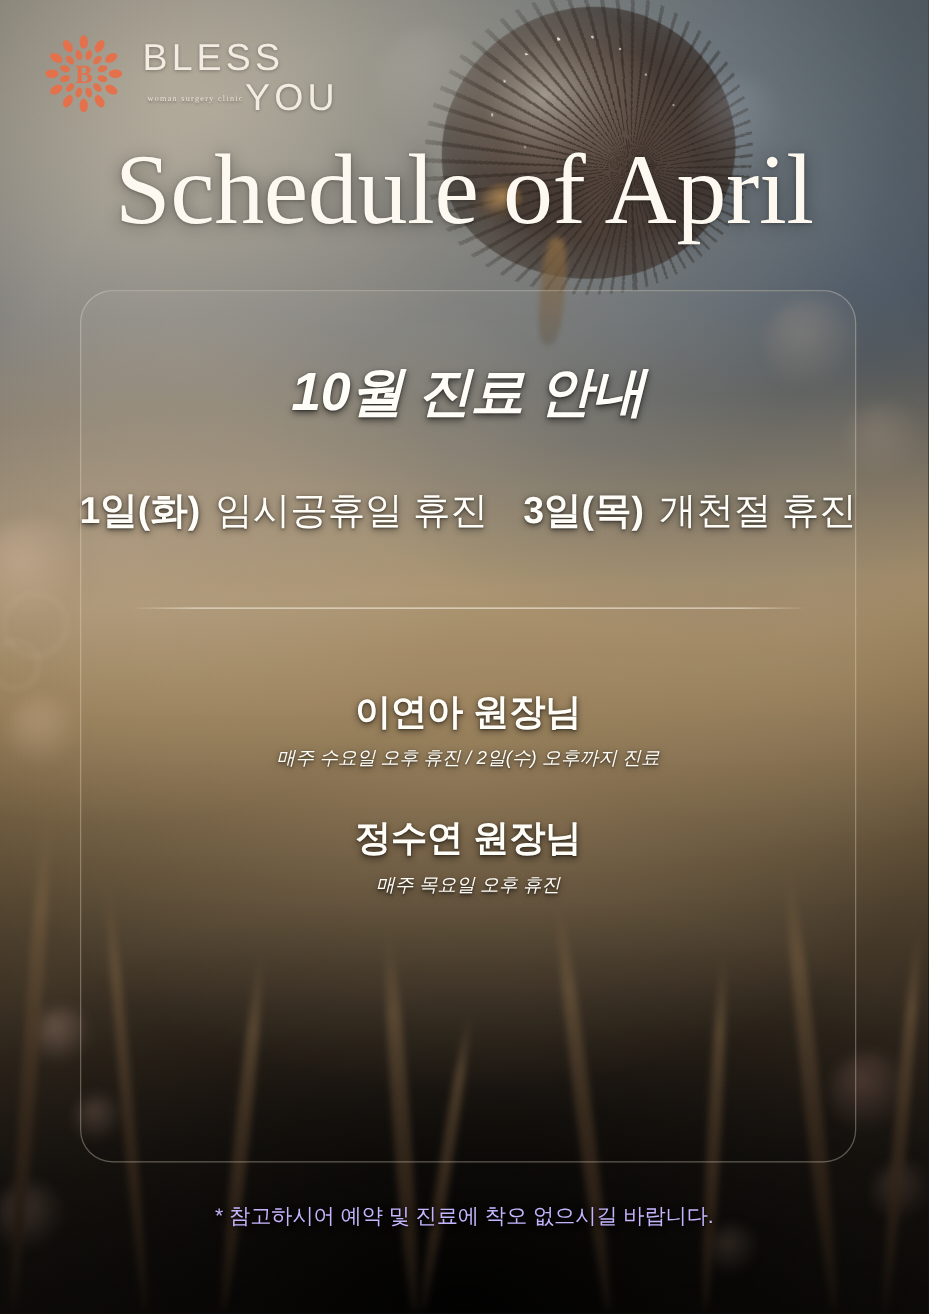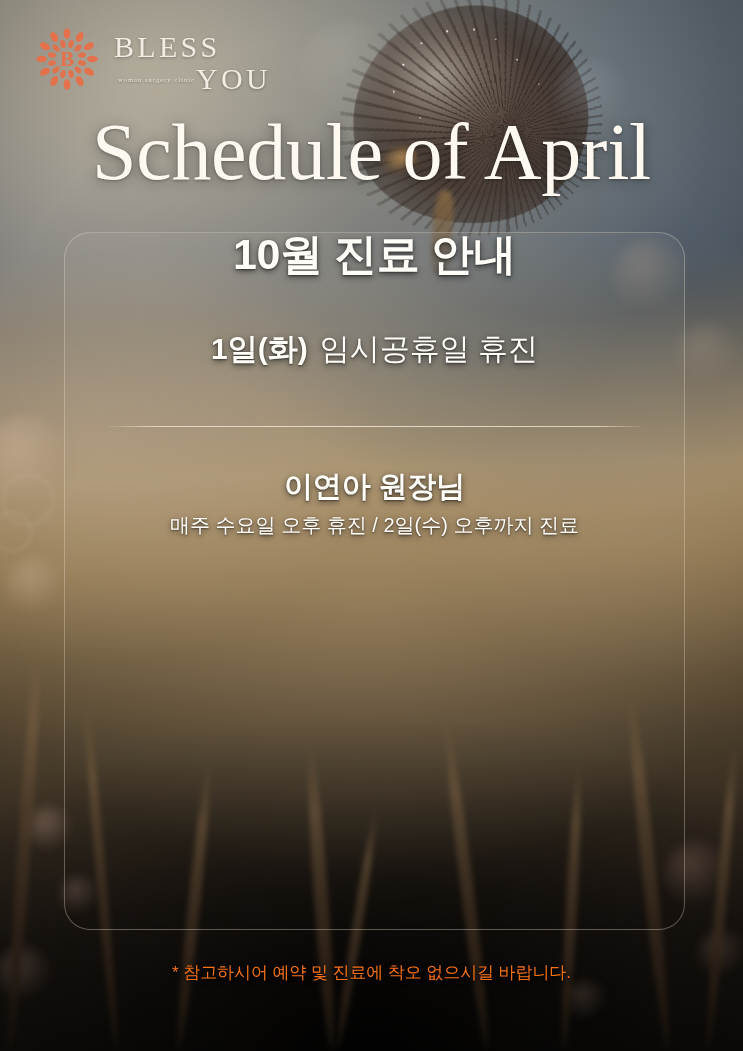--- a/index.html
+++ b/index.html
@@ -150,21 +150,21 @@
   }
   .brand-mark { position:relative; width:62px; height:62px; flex:0 0 62px; }
   .brand-mark svg { display:block; width:62px; height:62px; }
 
   .wordmark {
     position:relative;
     width:150px; height:62px;
   }
   .wm-bless, .wm-you {
     position:absolute;
-    font-family:Liberation Serif, serif;
+    font-family:Liberation Sans, sans-serif;
     color:#f2ece2;
     letter-spacing:.11em;
     line-height:1;
     text-shadow:0 1px 3px rgba(0,0,0,.30);
   }
   .wm-bless { left:2px;  top:4px;  font-size:30px; }
   .wm-you   { left:84px; top:36px; font-size:30px; }
   .wm-tag {
     position:absolute;
     left:6px; top:48px;
@@ -212,65 +212,68 @@
   }
 
   .txt {
     color:#fffdf8;
     text-align:center;
     white-space:nowrap;
     text-shadow:0 2px 6px rgba(0,0,0,.55), 0 1px 2px rgba(0,0,0,.45);
   }
 
   .card-heading {
+    margin-top:60px;
     font-size:43px;
     font-weight:bold;
     letter-spacing:-0.01em;
     line-height:1;
+    font-style:italic;
   }
 
   .holiday-list { margin-top:57px; display:flex; flex-direction:row; gap:28px; }
   .holiday-row { font-size:30px; line-height:1.05; }
   .holiday-row .d  { font-weight:bold; }
   .holiday-row .ev { font-weight:normal; margin-left:.12em; }
 
   .divider {
     width:532px; height:1px;
     margin-top:61px;
     background:linear-gradient(90deg,
       rgba(236,226,206,.10) 0%,
       rgba(242,233,216,.78) 9%,
       rgba(244,236,220,.82) 50%,
       rgba(242,233,216,.78) 91%,
       rgba(236,226,206,.10) 100%);
   }
 
   .doctor-block { display:flex; flex-direction:column; align-items:center; }
-  .doctor-block.first  { margin-top:44px;align-items:center; }
+  .doctor-block.first  { margin-top:68px;align-items:center; }
   .doctor-block.second { margin-top:40px; }
   .doctor-name {
     font-size:29px;
     font-weight:bold;
     line-height:1.1;
     letter-spacing:-0.005em;
   }
   .doctor-note {
     margin-top:12px;
-    font-size:20px;
+    font-size:15px;
     font-weight:normal;
     line-height:1.15;
+    font-style:italic;
   }
 
   
   .footnote {
     position:absolute;
     left:0; right:0; top:961px;
     text-align:center;
     font-size:17px;
-    color:#f97316;
+    color:#c4b5fd;
     letter-spacing:-0.005em;
     text-shadow:0 2px 6px rgba(0,0,0,.72), 0 1px 2px rgba(0,0,0,.55);
     z-index:6;
     white-space:nowrap;
   }
 </style>
 </head>
 <body>
 
 <div id="poster">
@@ -360,28 +363,36 @@
   <div class="card">
     <div class="card-inner">
 
       <div class="txt card-heading">10월 진료 안내</div>
 
       <div class="holiday-list">
         <div class="txt holiday-row">
           <span class="d">1일(화)</span>
           <span class="ev">임시공휴일 휴진</span>
         </div>
+        <div class="txt holiday-row">
+          <span class="d">3일(목)</span>
+          <span class="ev">개천절 휴진</span>
+        </div>
       </div>
 
       <div class="divider"></div>
 
       <div class="doctor-block first">
         <div class="txt doctor-name">이연아 원장님</div>
         <div class="txt doctor-note">매주 수요일 오후 휴진 / 2일(수) 오후까지 진료</div>
       </div>
 
+      <div class="doctor-block second">
+        <div class="txt doctor-name">정수연 원장님</div>
+        <div class="txt doctor-note">매주 목요일 오후 휴진</div>
+      </div>
 
     </div>
   </div>
 
   <div class="footnote">* 참고하시어 예약 및 진료에 착오 없으시길 바랍니다.</div>
 
 </div>
 
 </body></html>

